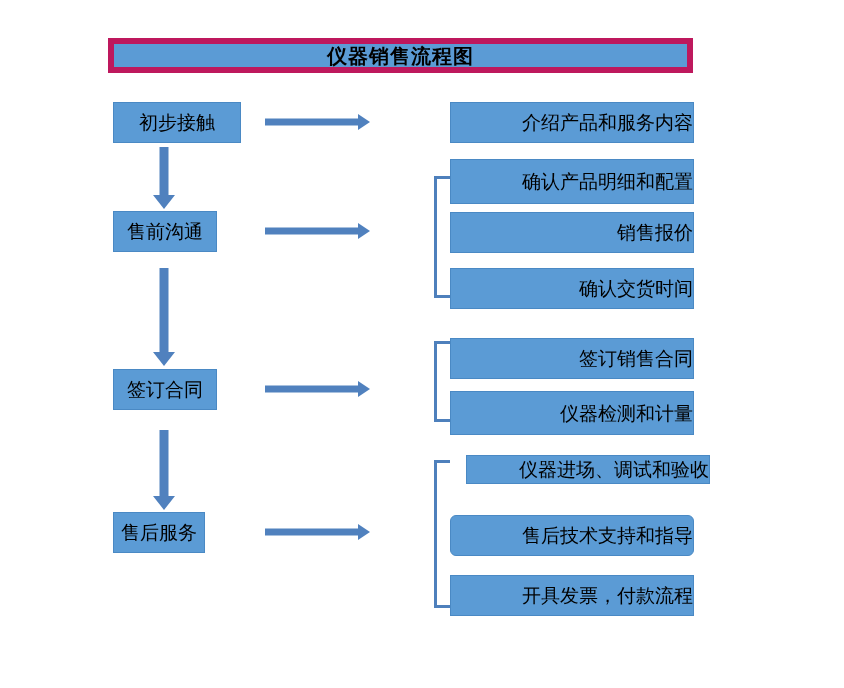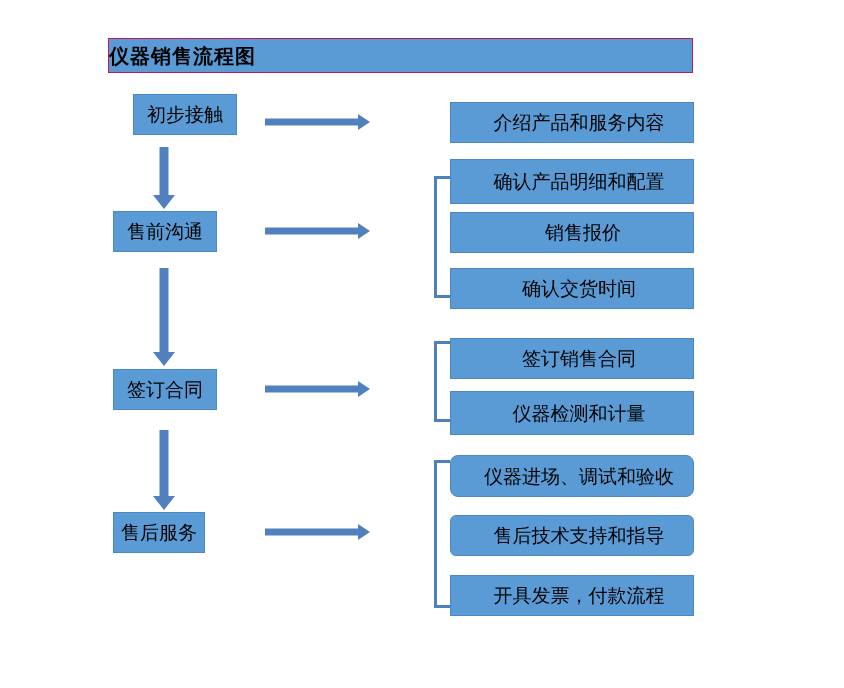--- a/index.html
+++ b/index.html
@@ -13,23 +13,24 @@
     height: 688px;
     background: #ffffff;
     font-family: "Liberation Serif", "DejaVu Serif", serif;
     overflow: hidden;
   }
 
   
   .title-bar {
     position: absolute;
     background: #5B9BD5;
-    border: 1px solid #be185d;
+    border: 6px solid #be185d;
     display: flex;
     align-items: center;
+    justify-content: center;
     box-sizing: border-box;
   }
   .title-bar .title-text {
     font-size: 20px;
     font-weight: bold;
     color: #000000;
     letter-spacing: 1px;
     line-height: 1;
   }
 
@@ -51,21 +52,21 @@
   }
 
   
   .task-box {
     position: absolute;
     background: #5B9BD5;
     border: 1px solid #4A89C4;
     box-sizing: border-box;
     display: flex;
     align-items: center;
-    justify-content: center;
+    justify-content: flex-end;
   }
   .task-box .task-label {
     font-size: 19px;
     color: #000000;
     line-height: 1;
     white-space: nowrap;
     padding-left: 14px;
   }
   .task-box.center .task-label {
     padding-left: 22px;
@@ -131,21 +132,21 @@
 </style>
 </head>
 <body>
 
 <div id="canvas">
 
   <div class="title-bar" style="left:108px; top:38px; width:585px; height:35px;">
     <span class="title-text">仪器销售流程图</span>
   </div>
 
-  <div class="stage-box" style="left:113px; top:94px; width:104px; height:41px;margin-left:20px;">
+  <div class="stage-box" style="left:113px; top:102px; width:128px; height:41px;">
     <span class="stage-label">初步接触</span>
   </div>
 
   <div class="stage-box" style="left:113px; top:211px; width:104px; height:41px;">
     <span class="stage-label">售前沟通</span>
   </div>
 
   <div class="stage-box" style="left:113px; top:369px; width:104px; height:41px;">
     <span class="stage-label">签订合同</span>
   </div>
@@ -212,21 +213,21 @@
   </div>
 
   <div class="task-box" style="left:450px; top:338px; width:244px; height:41px;">
     <span class="task-label">签订销售合同</span>
   </div>
 
   <div class="task-box" style="left:450px; top:391px; width:244px; height:44px;">
     <span class="task-label">仪器检测和计量</span>
   </div>
 
-  <div class="task-box" style="left:450px; top:455px; width:244px; height:42px;border-radius:8px;">
+  <div class="task-box" style="left:466px; top:455px; width:244px; height:29px;">
     <span class="task-label">仪器进场、调试和验收</span>
   </div>
 
   <div class="task-box" style="left:450px; top:515px; width:244px; height:41px;border-radius:6px;">
     <span class="task-label">售后技术支持和指导</span>
   </div>
 
   <div class="task-box" style="left:450px; top:575px; width:244px; height:41px;">
     <span class="task-label">开具发票，付款流程</span>
   </div>

